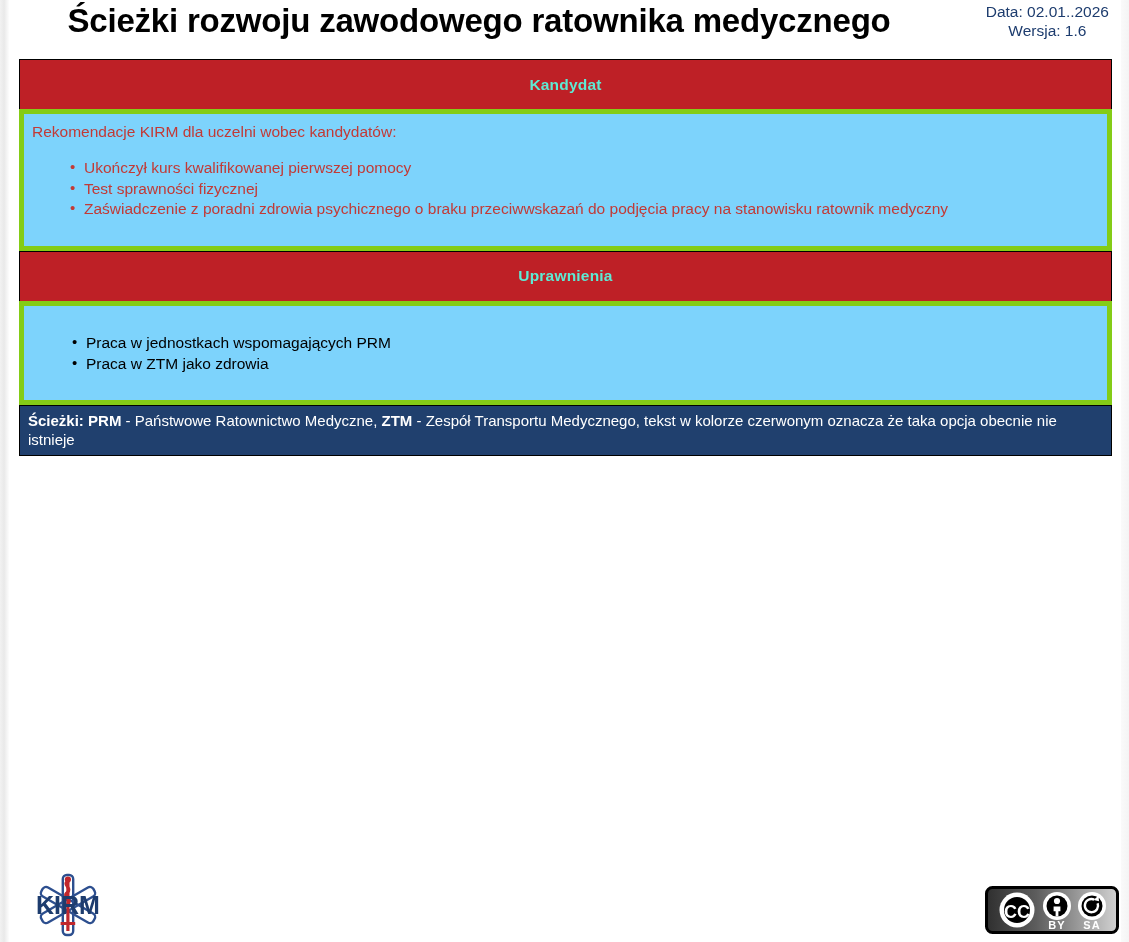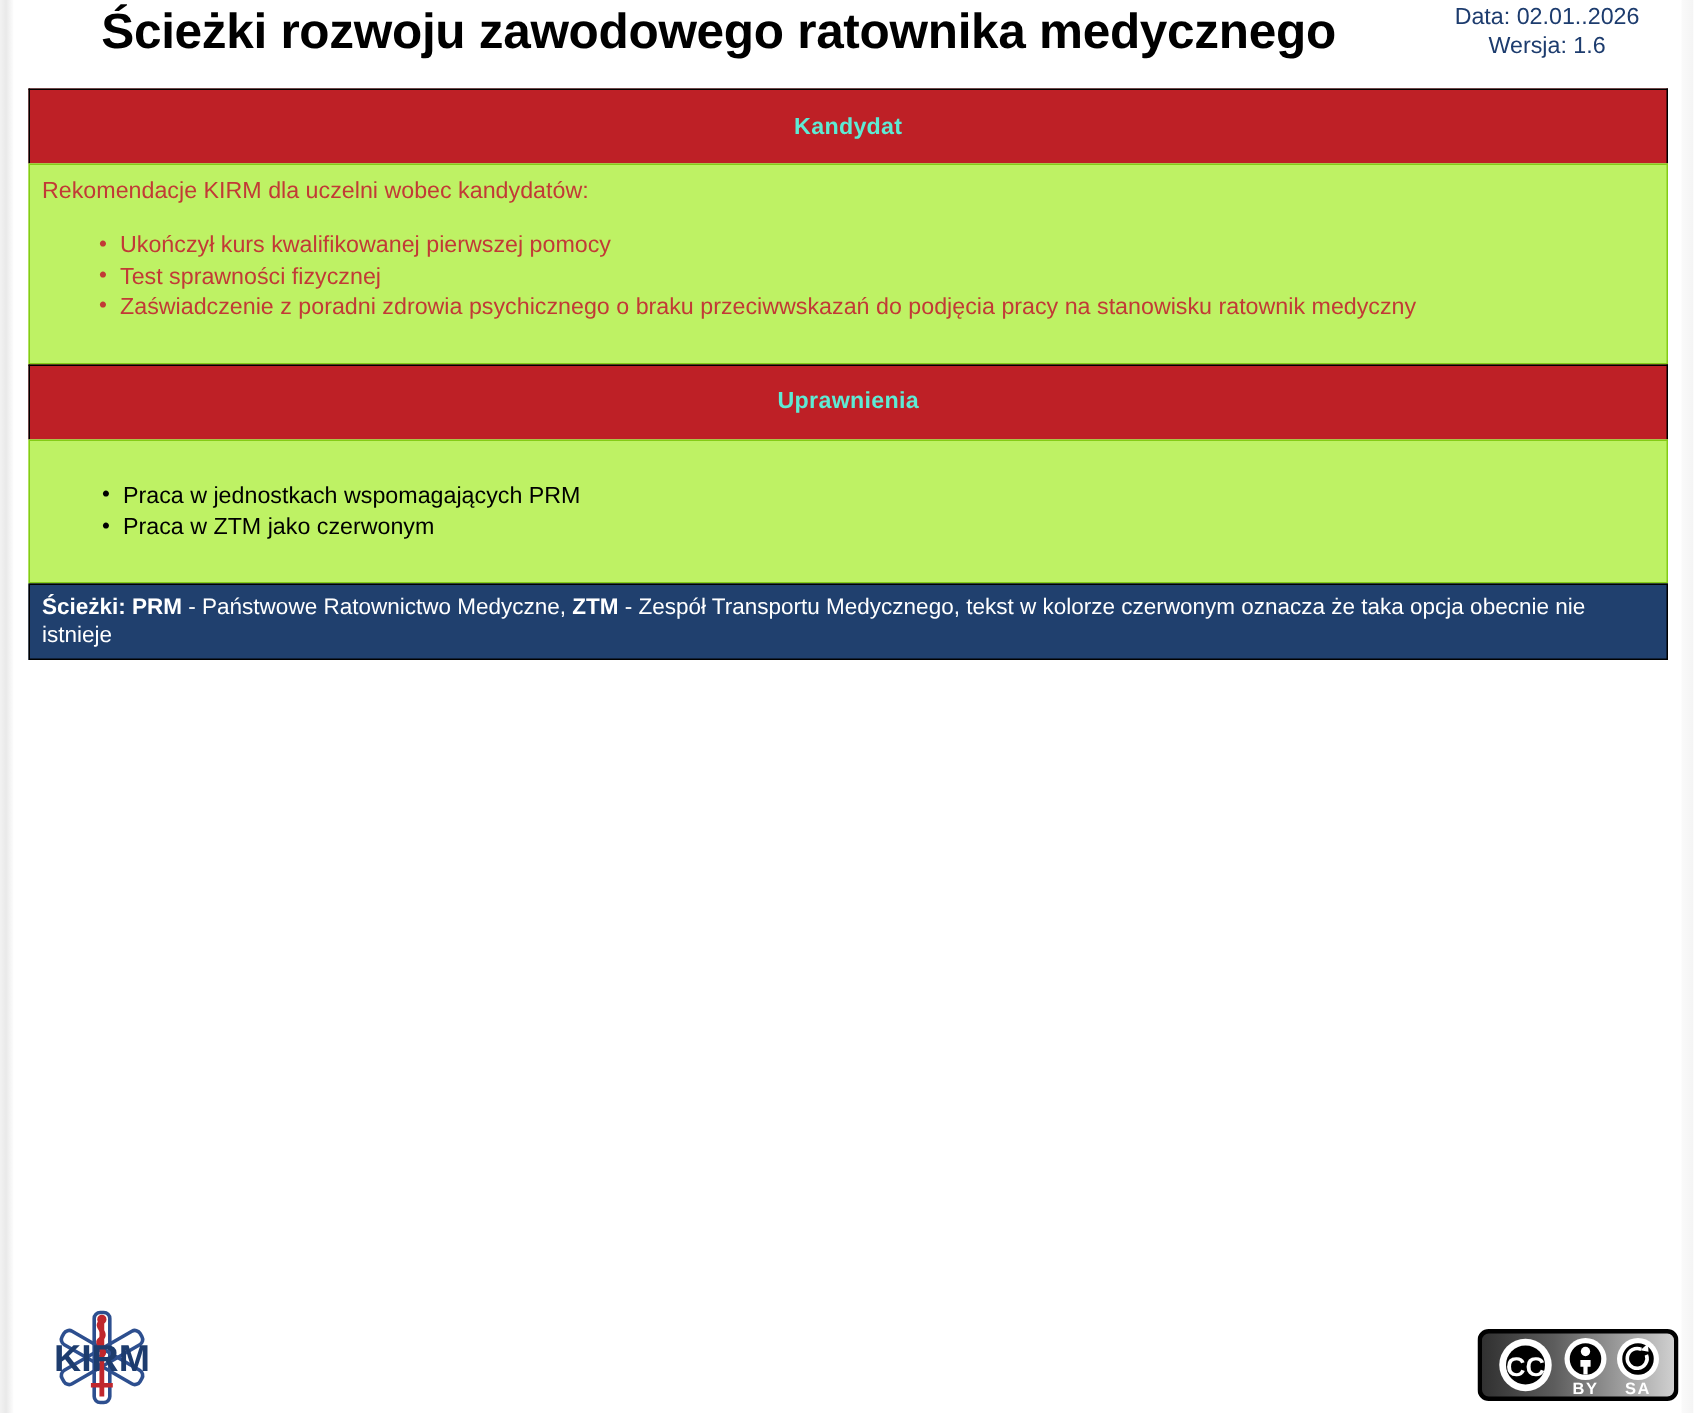--- a/index.html
+++ b/index.html
@@ -42,21 +42,21 @@
     width: 940px;
     text-align: center;
     font-size: 33px;
     font-weight: bold;
     color: #000000;
     letter-spacing: -0.2px;
     white-space: nowrap;
   }
   #doc-meta {
     position: absolute;
-    right: 28px; top: 2px;
+    right: 12px; top: 2px;
     text-align: center;
     font-size: 15.5px;
     line-height: 19px;
     color: #1d3c6e;
     white-space: nowrap;
   }
 
   
   #sections {
     position: absolute;
@@ -74,22 +74,22 @@
     justify-content: center;
     box-sizing: border-box;
   }
   .section-header-label {
     color: #5eead4;
     font-size: 15.5px;
     font-weight: bold;
     letter-spacing: 0.2px;
   }
   .section-body {
-    background: #bef264;
-    border: 1px solid #84cc16;
+    background: #7dd3fc;
+    border: 5px solid #84cc16;
     box-sizing: border-box;
     padding: 8px 6px 10px 6px;
   }
   .section-body.red-body { min-height: 102px; }
   .section-body.black-body { min-height: 58px; padding-top: 10px; }
 
   .intro-line {
     color: #c23a36;
     font-size: 15.5px;
     line-height: 20px;
@@ -181,21 +181,21 @@
       <li>Zaświadczenie z poradni zdrowia psychicznego o braku przeciwwskazań do podjęcia pracy na stanowisku ratownik medyczny</li>
     </ul>
   </div>
 
   <div class="section-header">
     <span class="section-header-label">Uprawnienia</span>
   </div>
   <div class="section-body black-body">
     <ul class="bullets black">
       <li>Praca w jednostkach wspomagających PRM</li>
-      <li>Praca w ZTM jako czerwonym</li>
+      <li>Praca w ZTM jako zdrowia</li>
     </ul>
   </div>
 
   <div id="legend-bar">
     <b>Ścieżki:</b><span> </span><b>PRM</b><span> - Państwowe Ratownictwo Medyczne, </span><b>ZTM</b><span> - Zespół Transportu Medycznego, tekst w kolorze czerwonym oznacza że taka opcja obecnie nie istnieje</span>
   </div>
 </div>
 
 <div id="kirm-logo">
   <svg width="96" height="66" viewBox="0 0 96 66" xmlns="http://www.w3.org/2000/svg">

